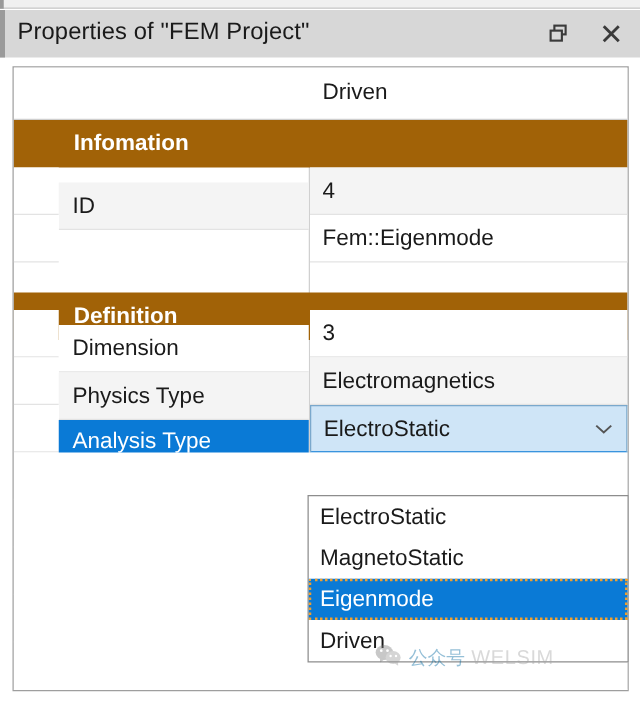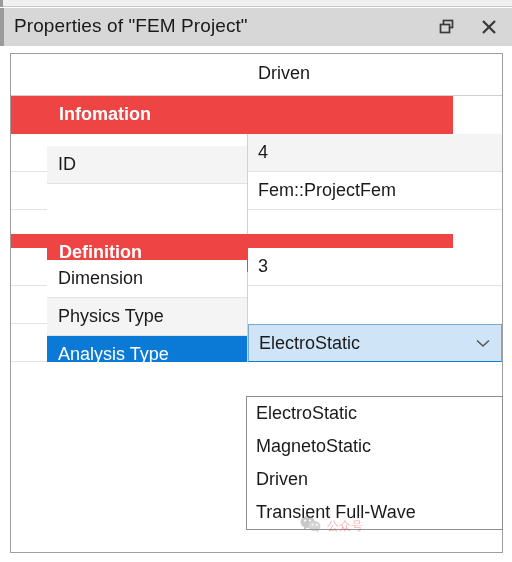--- a/index.html
+++ b/index.html
@@ -118,22 +118,22 @@
     color: #1a1a1a;
     white-space: nowrap;
   }
   .hdr-prop { left: 11px; }
   .hdr-val  { left: 247px; }
 
   
   .sect-row {
     position: absolute;
     left: 0;
-    width: 442px; height: 38px;
-    background: #ef4444;
+    width: 491px; height: 38px;
+    background: #a16207;
     box-sizing: border-box;
   }
   .sect-label {
     position: absolute;
     left: 48px; top: 8px;
     font-size: 18px;
     font-weight: bold;
     color: #ffffff;
     white-space: nowrap;
   }
@@ -182,21 +182,21 @@
   .row-alt .row-indent { background: #ffffff; }
   .row-alt .cell-prop,
   .row-alt .cell-val { background: #f4f4f4; }
   .row-plain .cell-prop,
   .row-plain .cell-val { background: #ffffff; }
 
   
   .row-selected .cell-prop {
     background: #0a7ad6;
     color: #ffffff;
-    border-bottom: 2px solid #7f1d1d;
+    border-bottom: 5px solid #7f1d1d;
   }
   .row-selected .row-indent { background: #ffffff; }
   .row-selected .cell-val {
     background: #cfe5f7;
     border: 1px solid #7aa8cc;
     border-bottom: 1px solid #0a7ad6;
     color: #1a1a1a;
   }
 
   
@@ -253,22 +253,22 @@
     position: absolute;
     left: 300px; top: 515px;
     display: flex;
     align-items: center;
     gap: 5px;
     z-index: 60;
     pointer-events: none;
     opacity: 0.42;
   }
   .wm-text {
-    font-size: 12px;
-    color: #ef4444;
+    font-size: 15px;
+    color: #0369a1;
     white-space: nowrap;
   }
   .wm-text-2 {
     font-size: 16px;
     color: #a5a5a5;
     white-space: nowrap;
     letter-spacing: 0.5px;
   }
 </style>
 </head>
@@ -317,36 +317,37 @@
       </div>
 
       <div class="data-row row-alt" style="top:80px;">
         <div class="row-indent"></div>
         <div class="cell-prop">ID</div>
         <div class="cell-val">4</div>
       </div>
 
       <div class="data-row row-plain" style="top:118px;">
         <div class="row-indent"></div>
-        <div class="cell-val">Fem::ProjectFem</div>
+        <div class="cell-val">Fem::Eigenmode</div>
       </div>
 
       <div class="sect-row" style="top:156px;margin-top:24px;">
         <div class="sect-label">Definition</div>
       </div>
 
       <div class="data-row row-plain" style="top:194px;text-decoration:underline;">
         <div class="row-indent"></div>
         <div class="cell-prop">Dimension</div>
         <div class="cell-val">3</div>
       </div>
 
       <div class="data-row row-alt" style="top:232px;">
         <div class="row-indent"></div>
         <div class="cell-prop">Physics Type</div>
+        <div class="cell-val">Electromagnetics</div>
       </div>
 
       <div class="data-row row-selected" style="top:270px;">
         <div class="row-indent"></div>
         <div class="cell-prop">Analysis Type</div>
         <div class="cell-val">
           <span>ElectroStatic</span>
           <span class="combo-chevron">
             <svg width="14" height="9" viewBox="0 0 14 9">
               <polyline points="1,1.5 7,7 13,1.5" fill="none" stroke="#555555" stroke-width="1.6"></polyline>
@@ -360,33 +361,34 @@
       <div class="filler-row" style="top:384px;"></div>
       <div class="filler-row" style="top:422px;"></div>
       <div class="filler-row" style="top:460px;"></div>
 
     </div>
   </div>
 
   <div class="dropdown">
     <div class="dd-item">ElectroStatic</div>
     <div class="dd-item">MagnetoStatic</div>
+    <div class="dd-item selected">Eigenmode</div>
     <div class="dd-item">Driven</div>
-    <div class="dd-item">Transient Full-Wave</div>
   </div>
 
   <div class="watermark">
     <span>
       <svg width="22" height="18" viewBox="0 0 22 18">
         <ellipse cx="7.5" cy="7" rx="7" ry="6" fill="#7d7d7d"></ellipse>
         <polygon points="4,11 4,15 7.5,12.5" fill="#7d7d7d"></polygon>
         <circle cx="5" cy="5.5" r="1.1" fill="#ffffff"></circle>
         <circle cx="10" cy="5.5" r="1.1" fill="#ffffff"></circle>
         <ellipse cx="14.5" cy="11" rx="6" ry="5.2" fill="#9c9c9c"></ellipse>
         <polygon points="18.5,14.5 18.5,17.5 15.5,15.5" fill="#9c9c9c"></polygon>
         <circle cx="12.5" cy="9.8" r="0.95" fill="#ffffff"></circle>
         <circle cx="16.8" cy="9.8" r="0.95" fill="#ffffff"></circle>
       </svg>
     </span>
     <span class="wm-text">公众号</span>
+    <span class="wm-text-2">WELSIM</span>
   </div>
 
 </div>
 
 </body></html>

